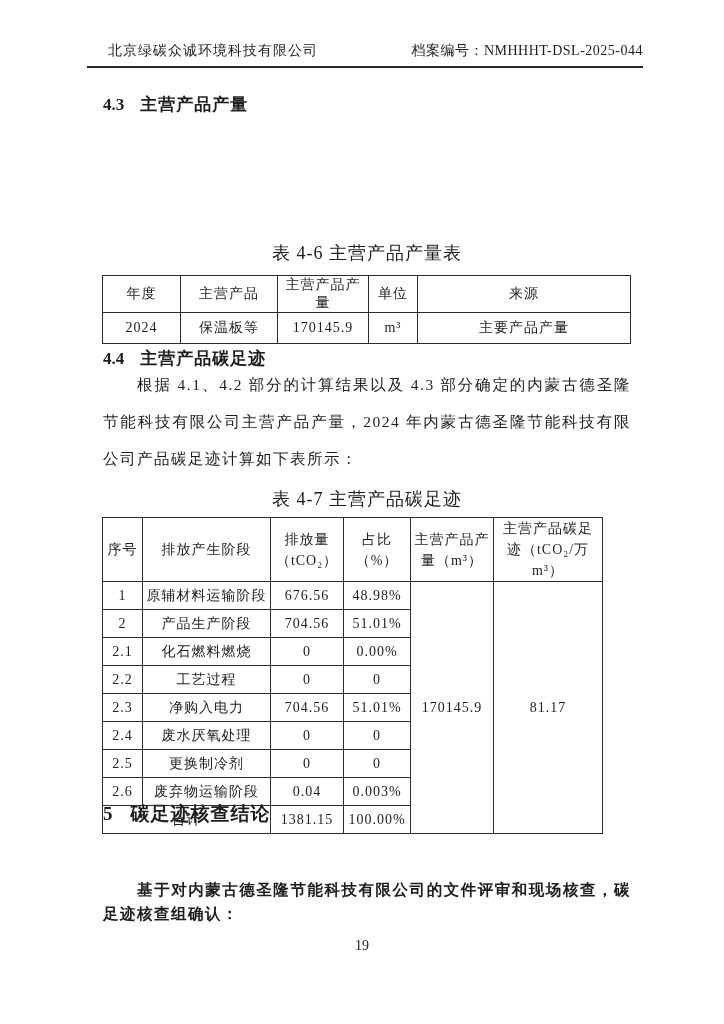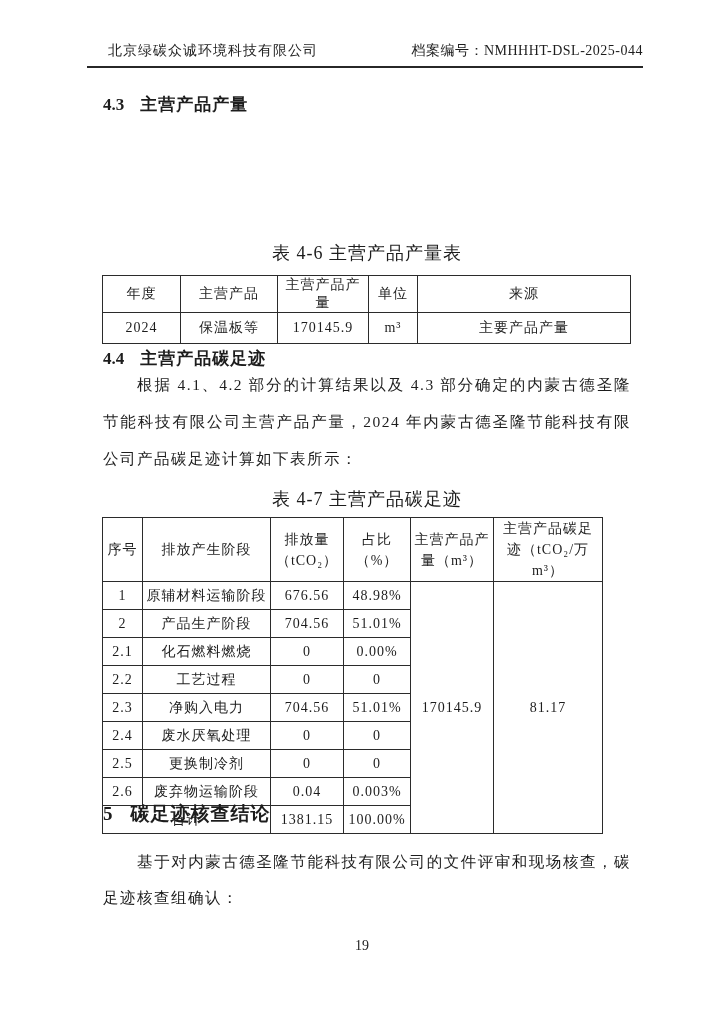--- a/index.html
+++ b/index.html
@@ -186,17 +186,17 @@
       <td>1381.15</td>
       <td>100.00%</td>
     </tr>
   </tbody>
     </table>
 
   <div class="abs h1" style="left:103px;top:801px;">
     <span class="sec-no">5</span><span>碳足迹核查结论</span>
   </div>
 
-  <div class="abs para" style="left:103px;top:844px;line-height:36px;">基于对内蒙古德圣隆节能科技有限公司的文件评审和现场核查，碳足迹核查组确认：</div>
+  <div class="abs para" style="left:103px;top:878px;line-height:24px;font-weight:bold;">基于对内蒙古德圣隆节能科技有限公司的文件评审和现场核查，碳足迹核查组确认：</div>
 
   <div class="abs page-number" style="left:0;top:938px;">19</div>
 
 </div>
 
 </body></html>

